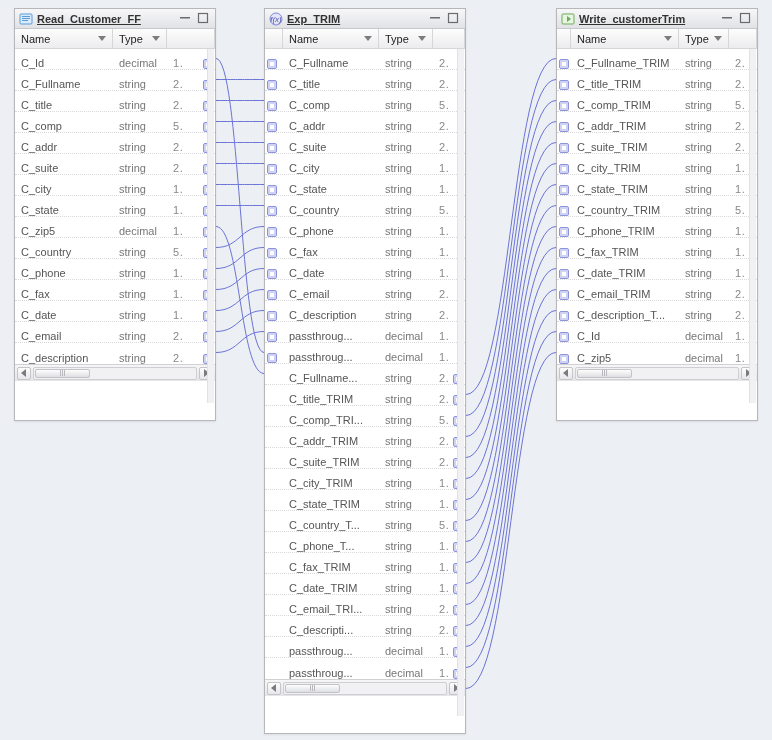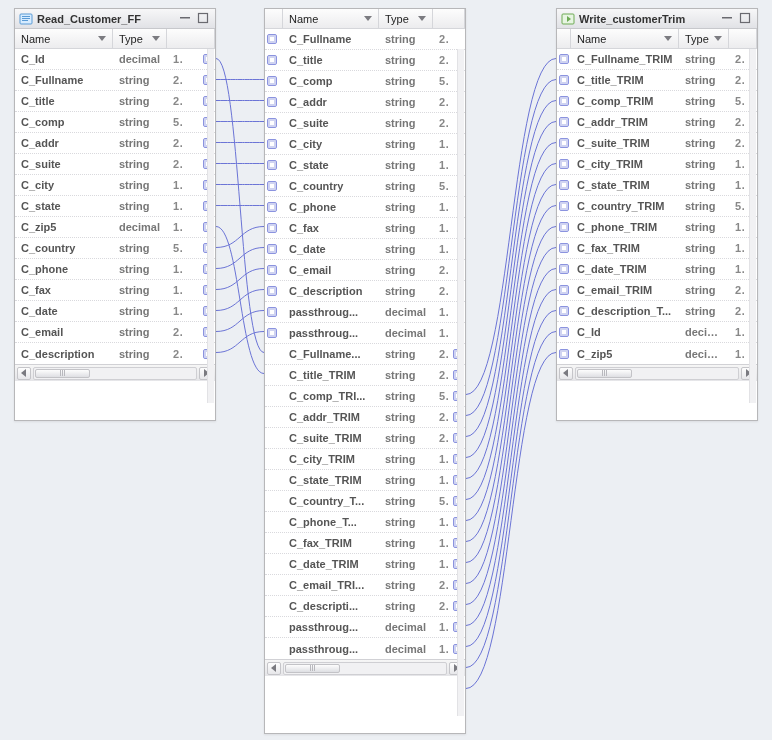--- a/index.html
+++ b/index.html
@@ -27,42 +27,41 @@
   .titlebar {
     height:20px;
     background: linear-gradient(#f7f7f8,#e1e2e6);
     border-bottom:1px solid #c7c8cc;
     display:flex;
     align-items:center;
     padding:0 4px;
     gap:4px;
   }
   .t-icon { width:14px; height:14px; display:flex; align-items:center; justify-content:center; }
-  .t-title { flex:1; font-weight:600; color:#333; white-space:nowrap; overflow:hidden; text-overflow:ellipsis; }
+  .t-title { flex:1; font-weight:600; color:#333; white-space:nowrap; overflow:hidden; text-overflow:ellipsis;text-decoration:underline; }
   .t-outdent, .t-max { width:14px; height:14px; }
   .t-outdent svg, .t-max svg, .t-icon svg { display:block; }
   .header-row {
     display:flex; height:20px; align-items:center;
     background: linear-gradient(#fdfdfd,#ececee);
     border-bottom:1px solid #d5d6da;
   }
   .hcell {
     height:100%; display:flex; align-items:center; padding:0 6px;
     border-right:1px solid #d5d6da; color:#222;
   }
   .hcell.arrow::after{
     content:""; width:0; height:0; margin-left:auto;
     border-left:4px solid transparent; border-right:4px solid transparent;
     border-top:5px solid #7b7b80;
   }
   .rows { }
   .row {
-    display:flex; height:21px; align-items:center;
+    display:flex; height:21px; align-items:flex-end;
     border-bottom:1px dotted #d9d9dd;
-    font-weight:bold;
   }
   .row:last-child { border-bottom:none; }
   .row .cell { padding:0 6px; white-space:nowrap; overflow:hidden; text-overflow:ellipsis; }
   .c-name { color:#555; }
   .c-type { color:#777; }
   .c-num  { color:#888; text-align:left; width:16px;}
   .port-dot {
     width:10px; height:10px; margin-left:auto; margin-right:2px;
     border:1px solid #8b93df; background:#fff; border-radius:2px;
     box-shadow: inset 0 0 0 2px #cfd3f1;
@@ -274,20 +273,39 @@
         </div>
     <div class="hs-btn">
           <svg width="6" height="8">
             <path d="M1 0 L6 4 L1 8 Z" fill="#7a7a80"></path>
           </svg>
         </div>
   </div>
 </div>
 
 <div class="panel" id="p2" style="left:264px; top:8px; width:202px; height:726px;">
+  <div class="titlebar">
+    <span class="t-icon">
+          <svg width="14" height="14">
+            <circle cx="7" cy="7" r="6" fill="#e5e5f7" stroke="#7d86d8"></circle>
+            <text x="7" y="10" font-size="8" font-style="italic" text-anchor="middle" fill="#4a55b3">f(x)</text>
+          </svg>
+        </span>
+    <span class="t-title">Exp_TRIM</span>
+    <span class="t-outdent">
+          <svg width="12" height="12">
+            <rect x="1" y="5" width="10" height="1.5" fill="#6a6a70"></rect>
+          </svg>
+        </span>
+    <span class="t-max">
+          <svg width="12" height="12">
+            <rect x="1.5" y="1.5" width="9" height="9" fill="none" stroke="#6a6a70" stroke-width="1.2"></rect>
+          </svg>
+        </span>
+  </div>
   <div class="header-row">
     <div class="hcell" style="width:18px"></div>
     <div class="hcell arrow w2-name">Name</div>
     <div class="hcell arrow w-type">Type</div>
     <div class="hcell" style="flex:1">&nbsp;</div>
   </div>
   <div class="rows" id="rows2">
         <div class="row">
           <div style="width: 18px; display: flex; justify-content: center;">
             <div class="port-dot in"></div>

